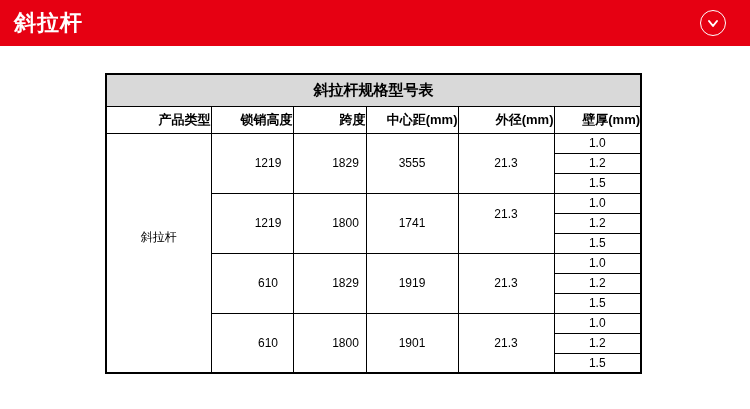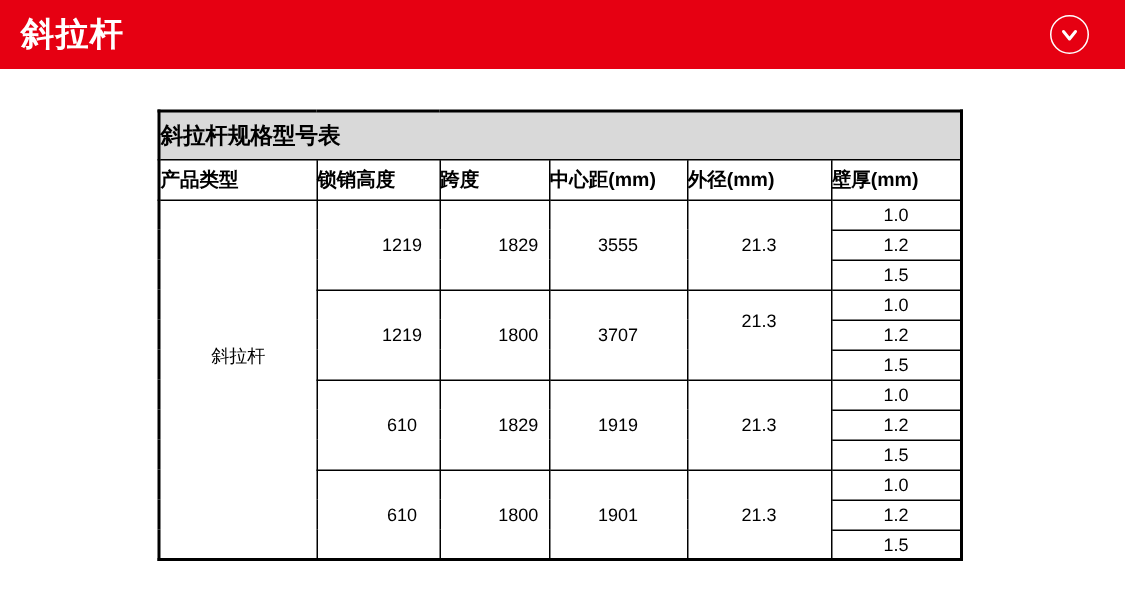--- a/index.html
+++ b/index.html
@@ -14,23 +14,23 @@
     display:flex; align-items:center; justify-content:center; cursor:pointer; padding:0; }
   .collapse-btn svg { display:block; }
 
   .content { position:relative; width:750px; height:363px; background:#fff; }
 
   table.spec { position:absolute; left:105px; top:27px; width:535px;
     border-collapse:collapse; table-layout:fixed; color:#000; }
   table.spec, table.spec td, table.spec th { border:1px solid #000; }
   table.spec { border:2px solid #000; }
 
-  td.title-cell { height:32px; background:#d9d9d9; text-align:left;
+  td.title-cell { height:32px; background:#d9d9d9; text-align:center;
     font-size:15px; font-weight:700; border-bottom:1px solid #000; }
-  th.col-h { height:27px; background:#fff; text-align:left;
+  th.col-h { height:27px; background:#fff; text-align:right;
     font-size:13px; font-weight:700; }
   tbody td { height:20px; text-align:center; vertical-align:middle;
     font-size:12px; font-weight:400; background:#fff; }
   td.noh { border-top:none; border-bottom:none;padding-left:32px; }
   td .nudge-product { transform:translateY(-15px); }
   td .nudge-up { transform:translateY(-9px); }
 </style>
 </head>
 <body>
 
@@ -81,21 +81,21 @@
         </tr>
         <tr>
           <td>1.2</td>
         </tr>
         <tr>
           <td>1.5</td>
         </tr>
         <tr>
           <td rowspan="3" class="noh">1219</td>
           <td rowspan="3" class="noh">1800</td>
-          <td rowspan="3">3707</td>
+          <td rowspan="3">1741</td>
           <td rowspan="3">
             <div class="nudge-up">21.3</div>
           </td>
           <td>1.0</td>
         </tr>
         <tr>
           <td>1.2</td>
         </tr>
         <tr>
           <td>1.5</td>

